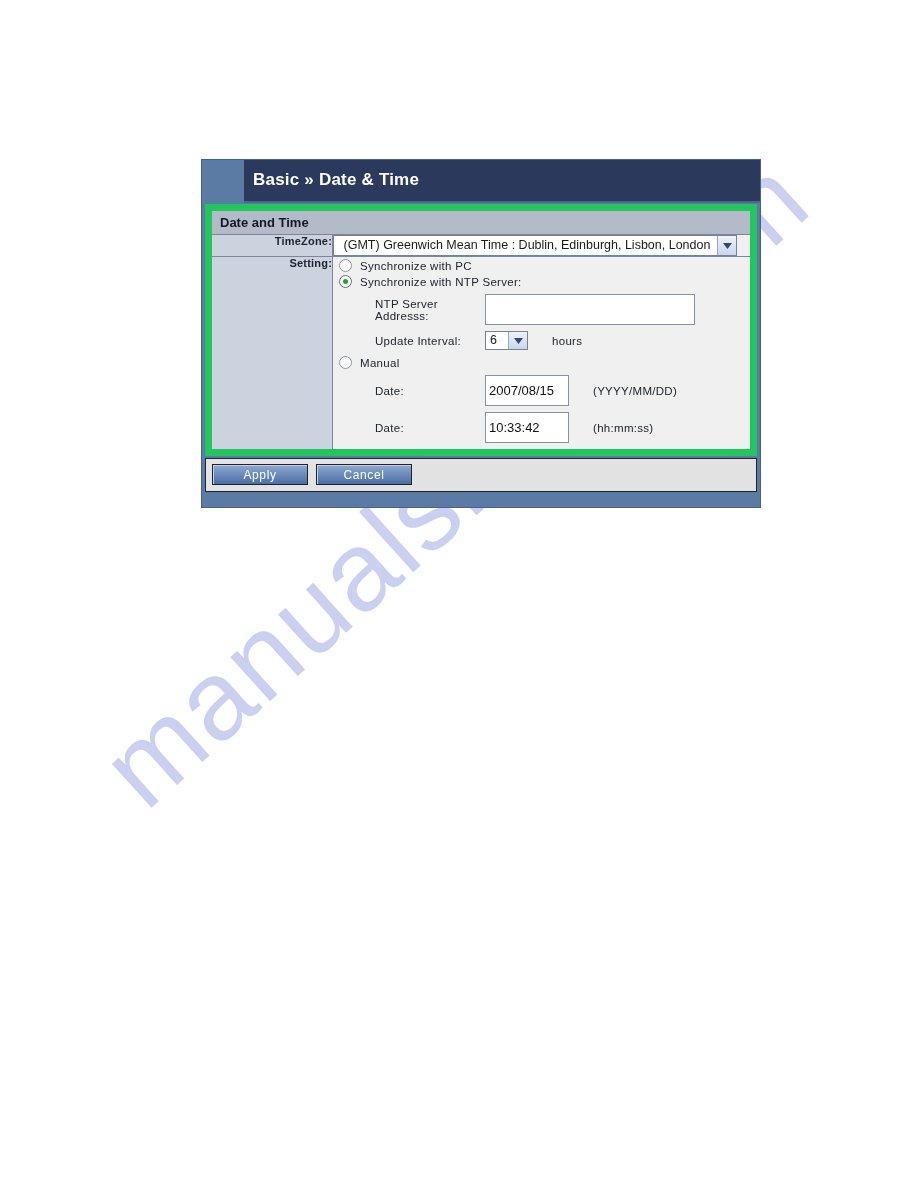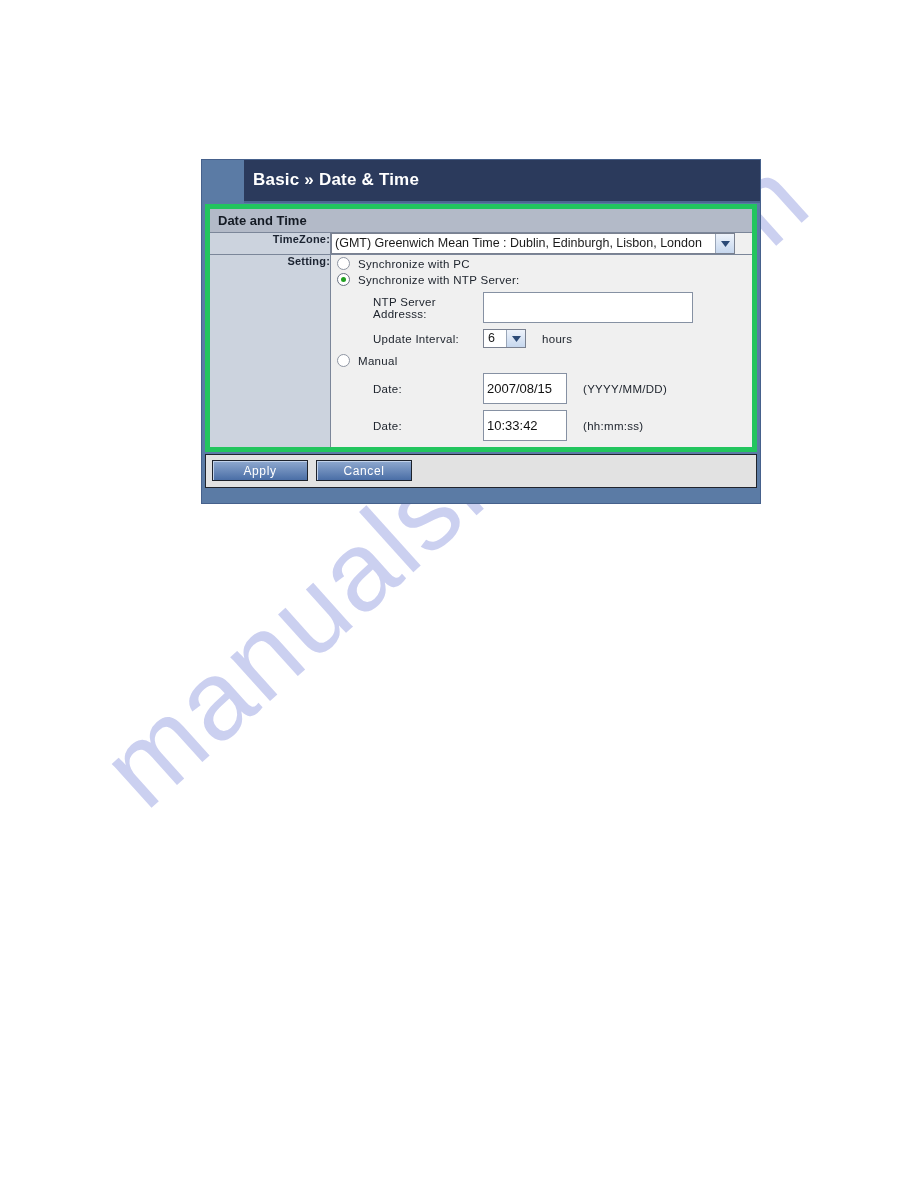--- a/index.html
+++ b/index.html
@@ -58,21 +58,21 @@
     font-weight: bold;
     padding: 10px 0 11px 9px;
     letter-spacing: .2px;
     border-bottom: 2px solid #4d6590;
     margin-left: 42px;
   }
   .panel-title .chev { font-weight: bold; }
 
   .panel-body {
     margin: 1px 3px 0 3px;
-    border: 5px solid #22c55e;
+    border: 7px solid #22c55e;
     background: #eab308;
   }
 
   .section-head {
     background: #b3bac8;
     border-bottom: 1px solid #7b8699;
     color: #141a24;
     font-size: 13px;
     font-weight: bold;
     padding: 4px 0 4px 8px;
@@ -120,20 +120,21 @@
     box-sizing: border-box;
   }
   .tz-select .txt {
     flex: 1;
     font-size: 12.5px;
     color: #1a1a1a;
     line-height: 19px;
     padding-left: 3px;
     white-space: nowrap;
     overflow: hidden;
+    text-align: center;
   }
   .tz-select .arrow,
   .sm-select .arrow {
     width: 18px;
     background: linear-gradient(#eef3fb, #c6d7ee);
     border-left: 1px solid #9aa6b8;
     display: flex;
     align-items: center;
     justify-content: center;
   }
@@ -212,21 +213,21 @@
     color: #111111;
     line-height: 17px;
     padding-left: 3px;
     font-family: "Liberation Sans", sans-serif;
   }
   .text-input.ntp { width: 210px; }
   .text-input.dt  { width: 84px; }
   .suffix {
     font-size: 11.5px;
     color: #20262f;
-    margin-left: 16px;
+    margin-left: 24px;
     letter-spacing: .3px;
   }
 
   
   .panel-footer {
     margin: 2px 3px 3px 3px;
     background: #e2e2e2;
     border: 1px solid #20242c;
     padding: 5px 6px 6px 6px;
     display: flex;

